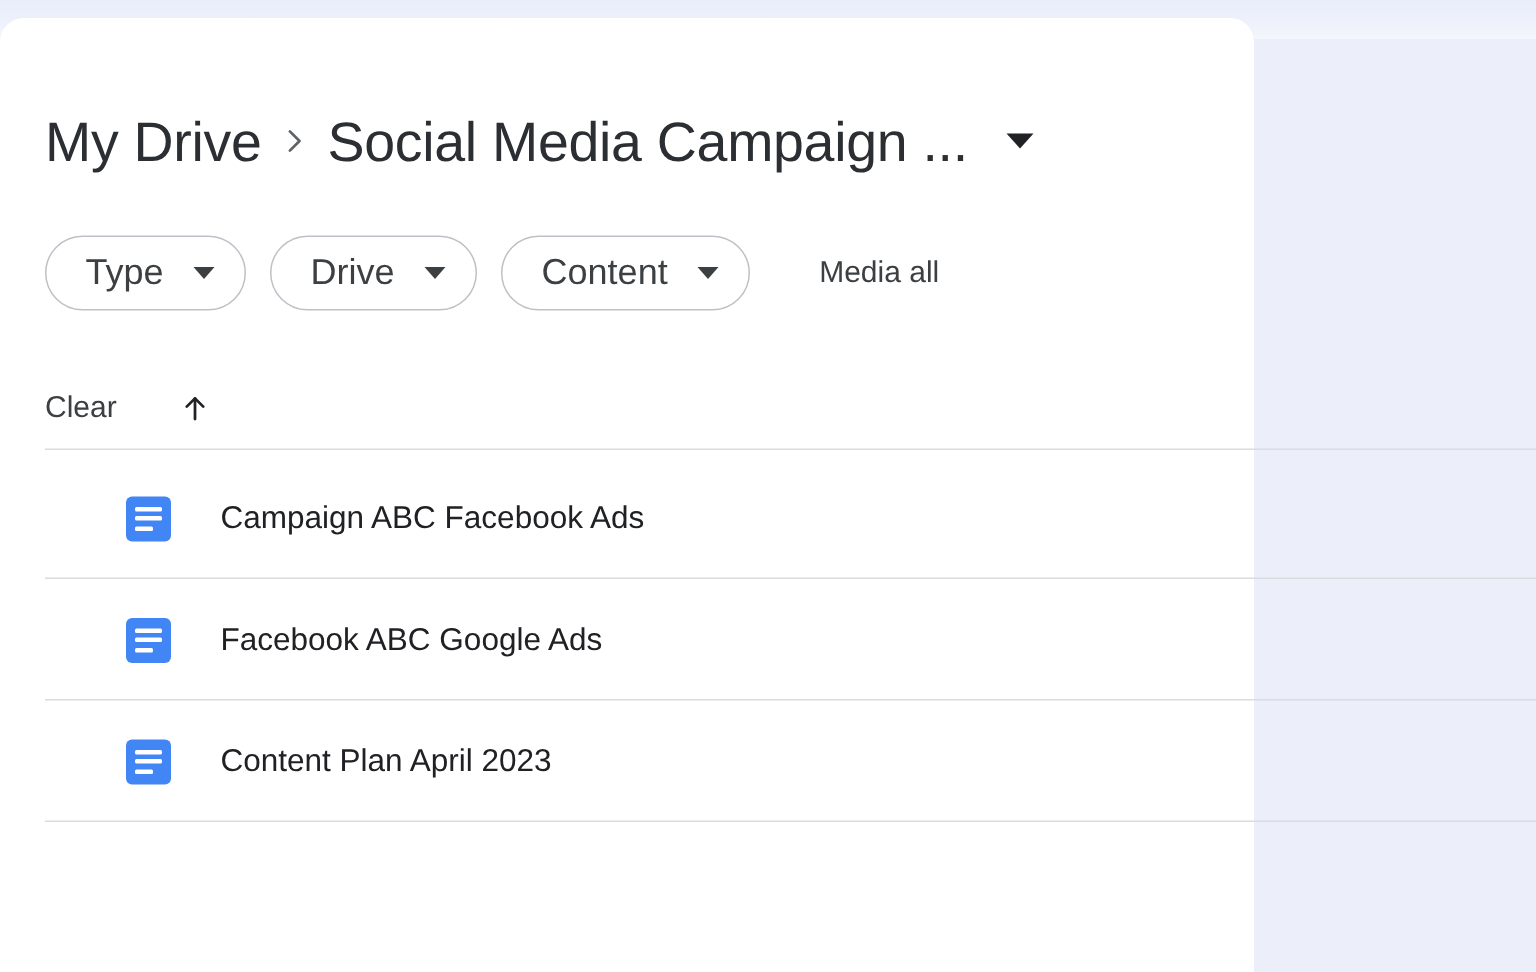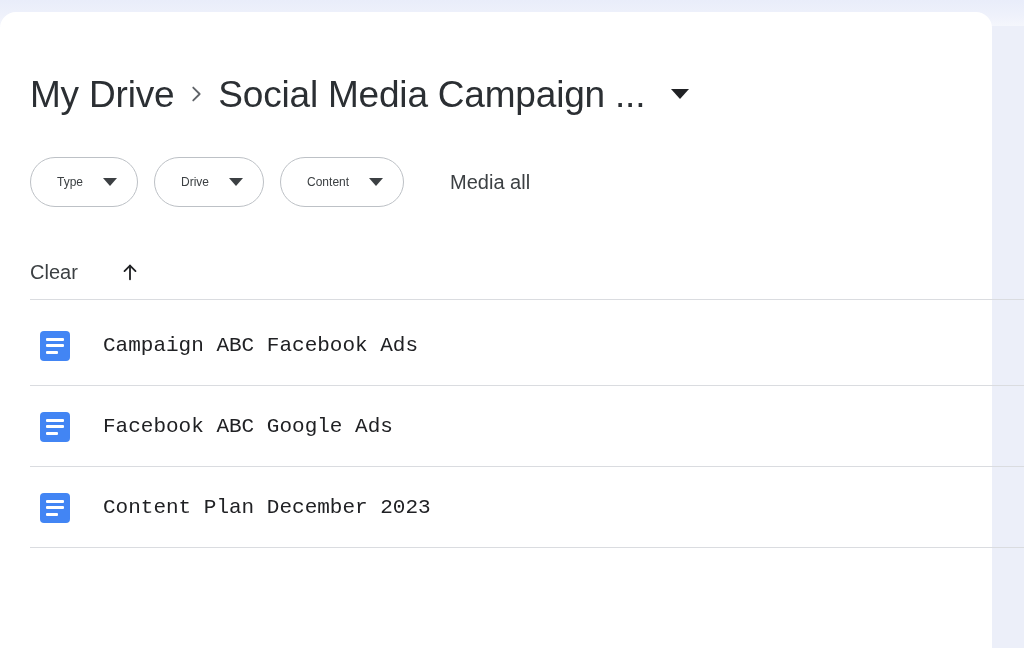--- a/index.html
+++ b/index.html
@@ -22,21 +22,21 @@
     left: 0; top: 0;
     width: 1024px;
     height: 26px;
     background: linear-gradient(180deg, #e9edfa 0%, #eef1fb 55%, #f4f6fc 100%);
   }
 
   .panel {
     position: absolute;
     left: 0;
     top: 12px;
-    width: 992px;
+    width: 836px;
     height: 636px;
     background: #ffffff;
     border-top-left-radius: 16px;
     border-top-right-radius: 16px;
   }
 
   
   .breadcrumb {
     position: absolute;
     left: 30px;
@@ -98,21 +98,21 @@
     border: 1px solid #bdc1c6;
     border-radius: 26px;
     display: flex;
     align-items: center;
     padding: 0 20px 0 26px;
     margin-right: 16px;
     background: #fff;
     cursor: pointer;
   }
   .chip-label {
-    font-size: 12px;
+    font-size: 24px;
     color: #3c4043;
     line-height: 1;
     white-space: nowrap;
   }
   .chip-caret {
     margin-left: 20px;
     width: 0; height: 0;
     border-left: 7px solid transparent;
     border-right: 7px solid transparent;
     border-top: 8px solid #3c4043;
@@ -163,24 +163,23 @@
     position: absolute;
     left: 0;
     top: 293px;
     width: 1024px;
   }
   .file-row {
     position: relative;
     height: 81px;
     display: flex;
     align-items: center;
-    padding-left: 40px;
+    padding-left: 84px;
     box-sizing: border-box;
     cursor: pointer;
-    font-family: Liberation Mono, monospace;
   }
   .file-row::after {
     content: "";
     position: absolute;
     left: 30px;
     bottom: 0;
     width: 994px;
     height: 1px;
     background: #dadce0;
   }
@@ -285,18 +284,18 @@
       </span>
       <span class="file-name">Facebook ABC Google Ads</span>
     </div>
 
     <div class="file-row">
       <span class="doc-icon">
         <i></i>
           <i></i>
           <i></i>
       </span>
-      <span class="file-name">Content Plan December 2023</span>
+      <span class="file-name">Content Plan April 2023</span>
     </div>
 
   </div>
 
 </div>
 
 </body></html>

